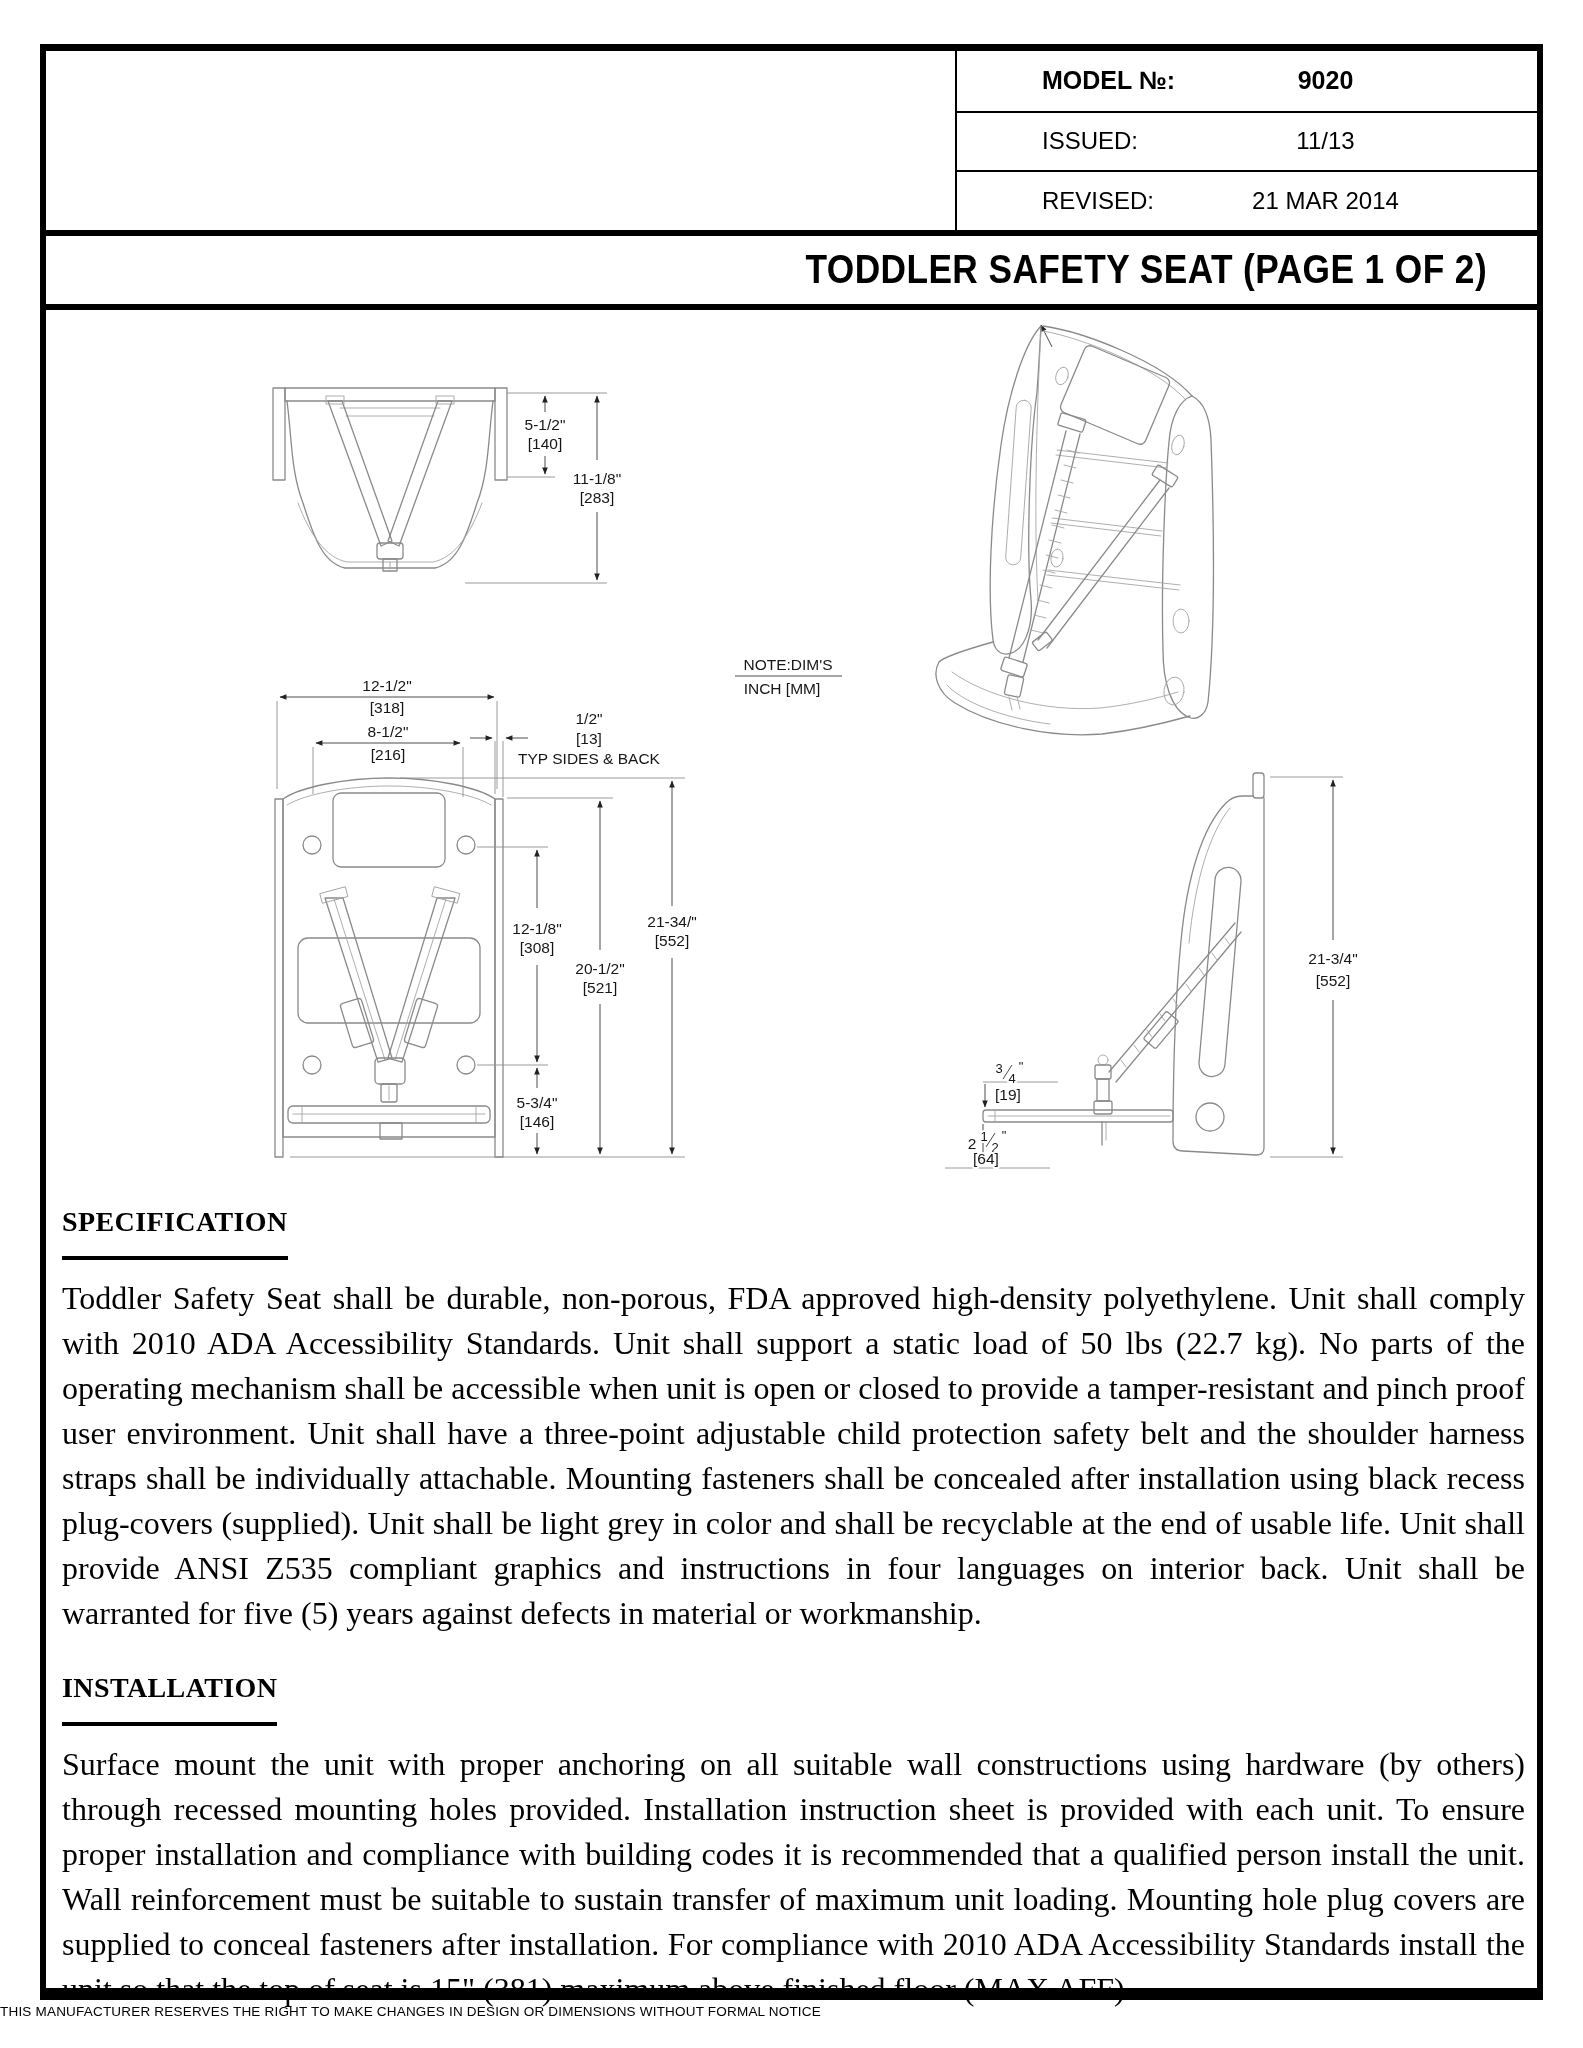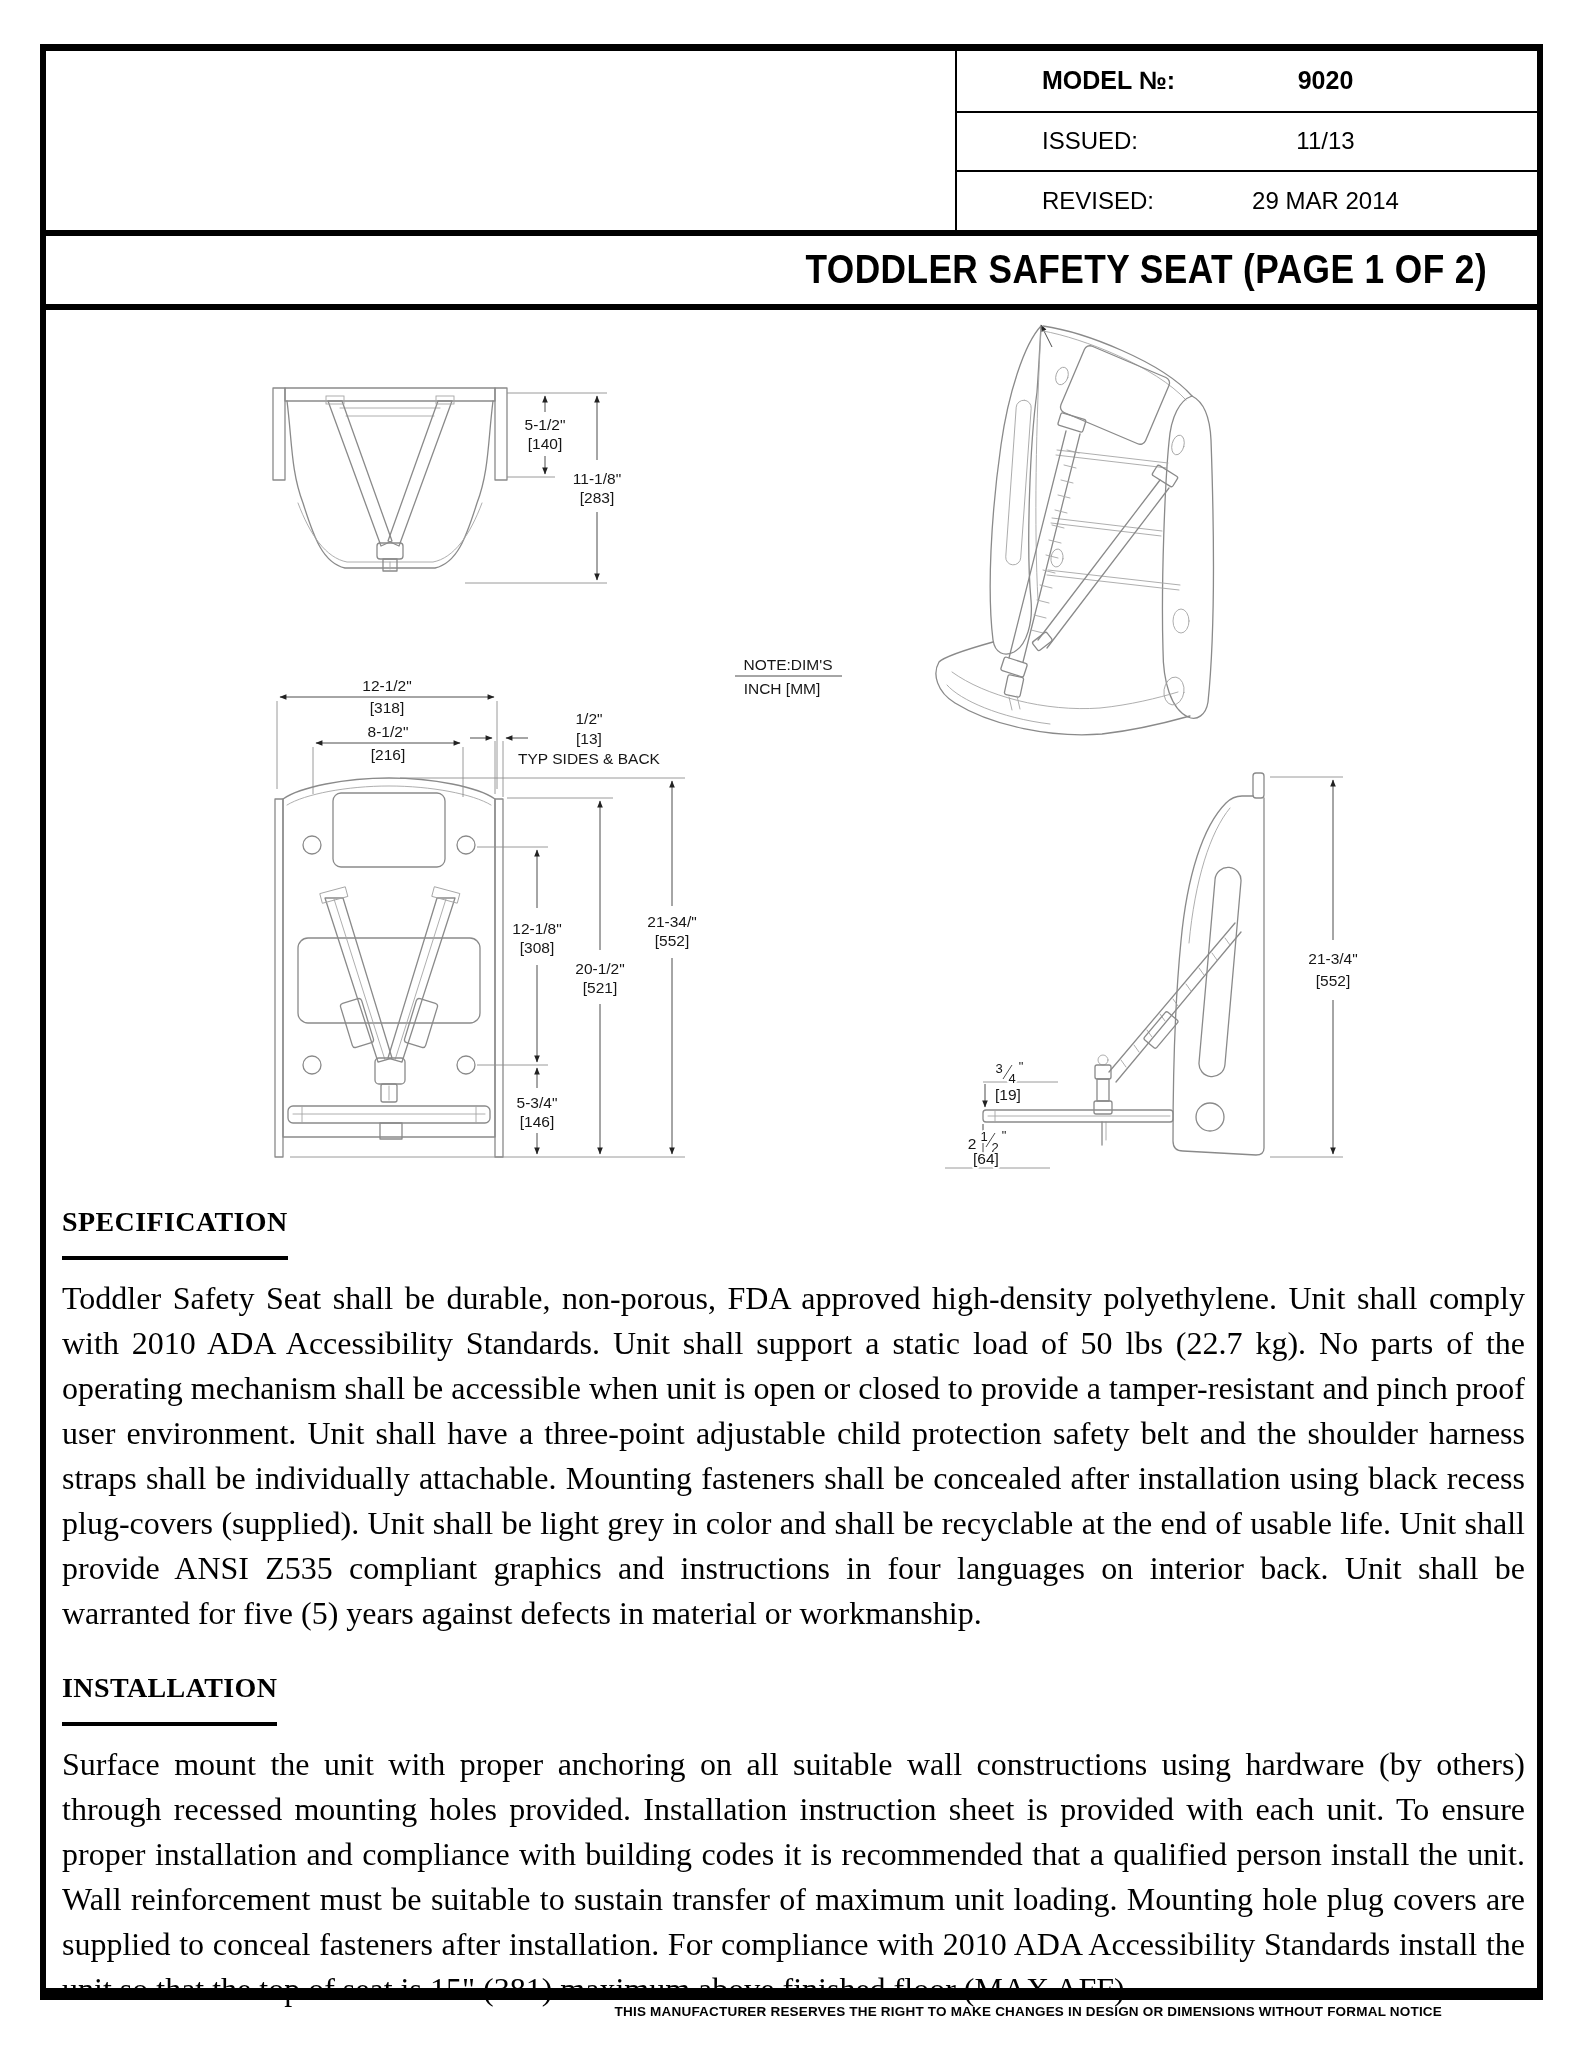--- a/index.html
+++ b/index.html
@@ -32,22 +32,22 @@
   .ext{stroke:#8f8f8f;stroke-width:0.9;fill:none;}
   text.dt{font-family:"Liberation Sans",sans-serif;font-size:15.5px;fill:#161616;text-anchor:middle;
           paint-order:stroke;stroke:#fff;stroke-width:4px;stroke-linejoin:round;}
   text.dts{font-size:13px;}
   
   .section{position:absolute;left:62px;width:1463px;font-family:"Liberation Serif",serif;}
   .sec-h{display:inline-block;font-size:28px;font-weight:bold;letter-spacing:0.4px;
          border-bottom:4px solid #000;padding-bottom:18px;line-height:1.15;}
   .sec-p{margin:16px 0 0 0;font-size:32px;line-height:45px;text-align:justify;}
   
-  .footer{position:absolute;left:0;top:2004px;width:1442px;text-align:right;
-          font-size:13.5px;font-weight:bold;letter-spacing:0.2px;}
+  .footer{position:absolute;left:0;top:2004px;width:1442px;text-align:left;
+          font-size:13.5px;font-weight:normal;letter-spacing:0.2px;}
 </style>
 </head>
 <body>
 
 <div class="page">
 
   <div class="fr-top"></div>
   <div class="fr-left"></div>
   <div class="fr-right"></div>
   <div class="fr-bottom"></div>
@@ -56,21 +56,21 @@
     <div class="hdr-row">
       <span class="hdr-label b">MODEL №:</span>
       <span class="hdr-value b">9020</span>
     </div>
     <div class="hdr-row">
       <span class="hdr-label">ISSUED:</span>
       <span class="hdr-value">11/13</span>
     </div>
     <div class="hdr-row">
       <span class="hdr-label">REVISED:</span>
-      <span class="hdr-value">29 MAR 2014</span>
+      <span class="hdr-value">21 MAR 2014</span>
     </div>
   </div>
 
   <div class="titlebar">
     <span>TODDLER SAFETY SEAT (PAGE 1 OF 2)</span>
   </div>
 
   <svg class="drawing" viewBox="0 0 1503 890">
     <defs>
       <marker id="arr" viewBox="0 0 10 10" refX="9.2" refY="5" markerWidth="11" markerHeight="7" orient="auto-start-reverse">

